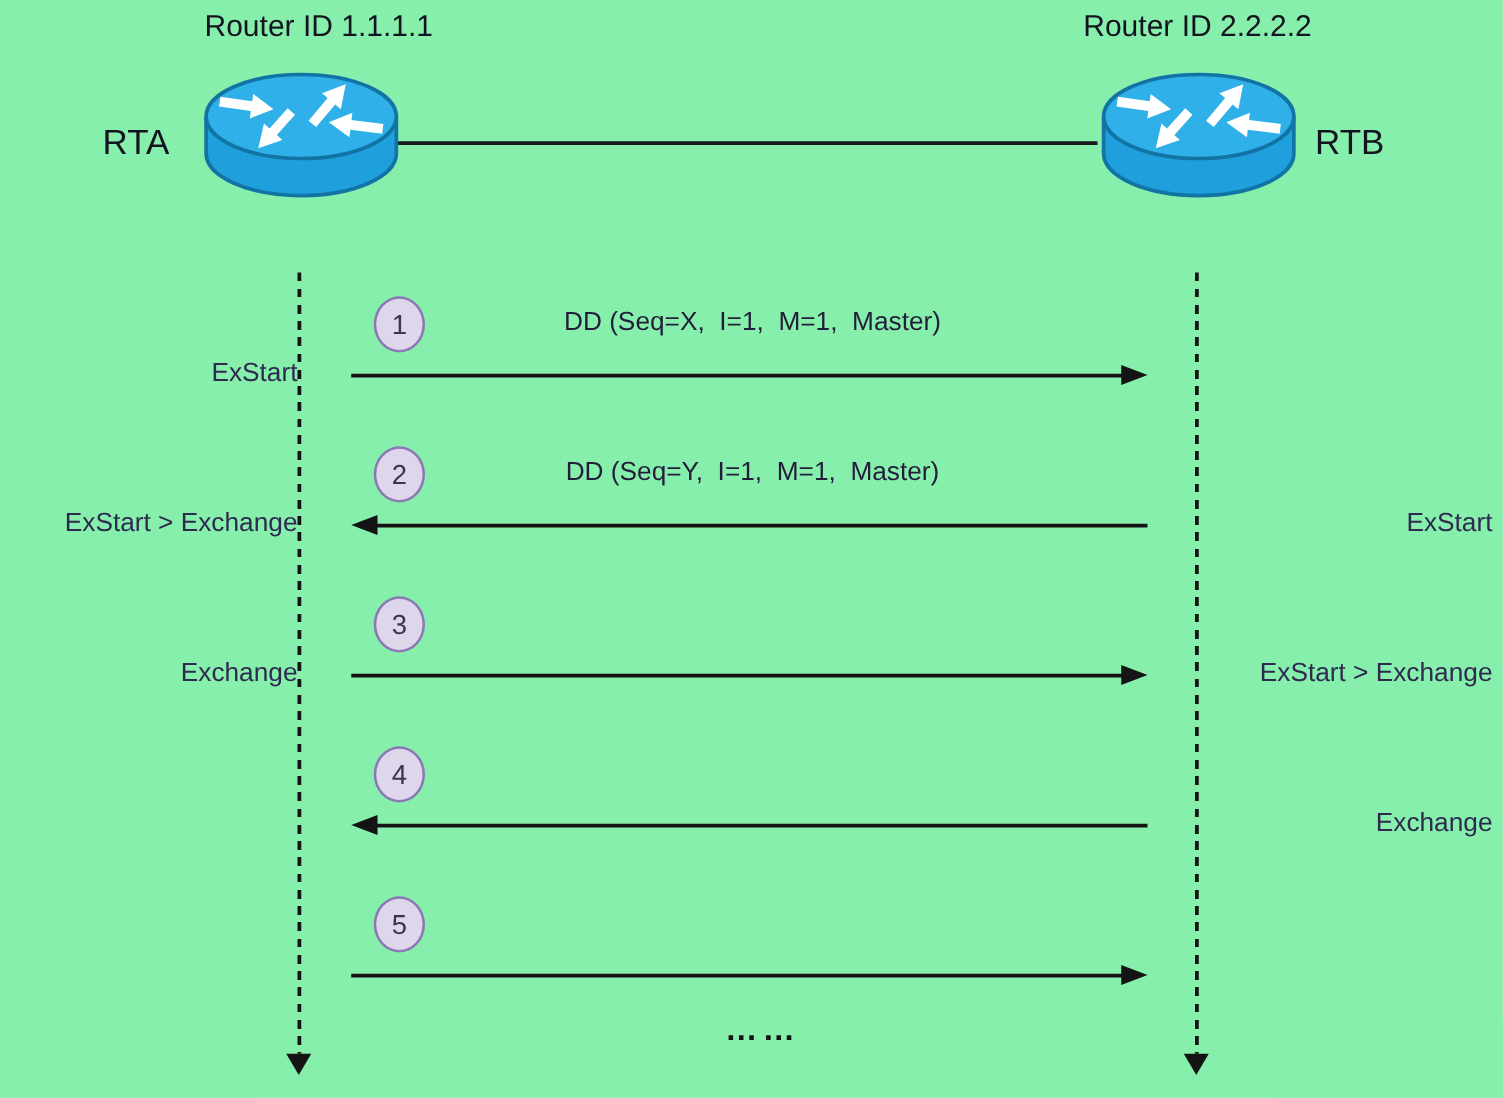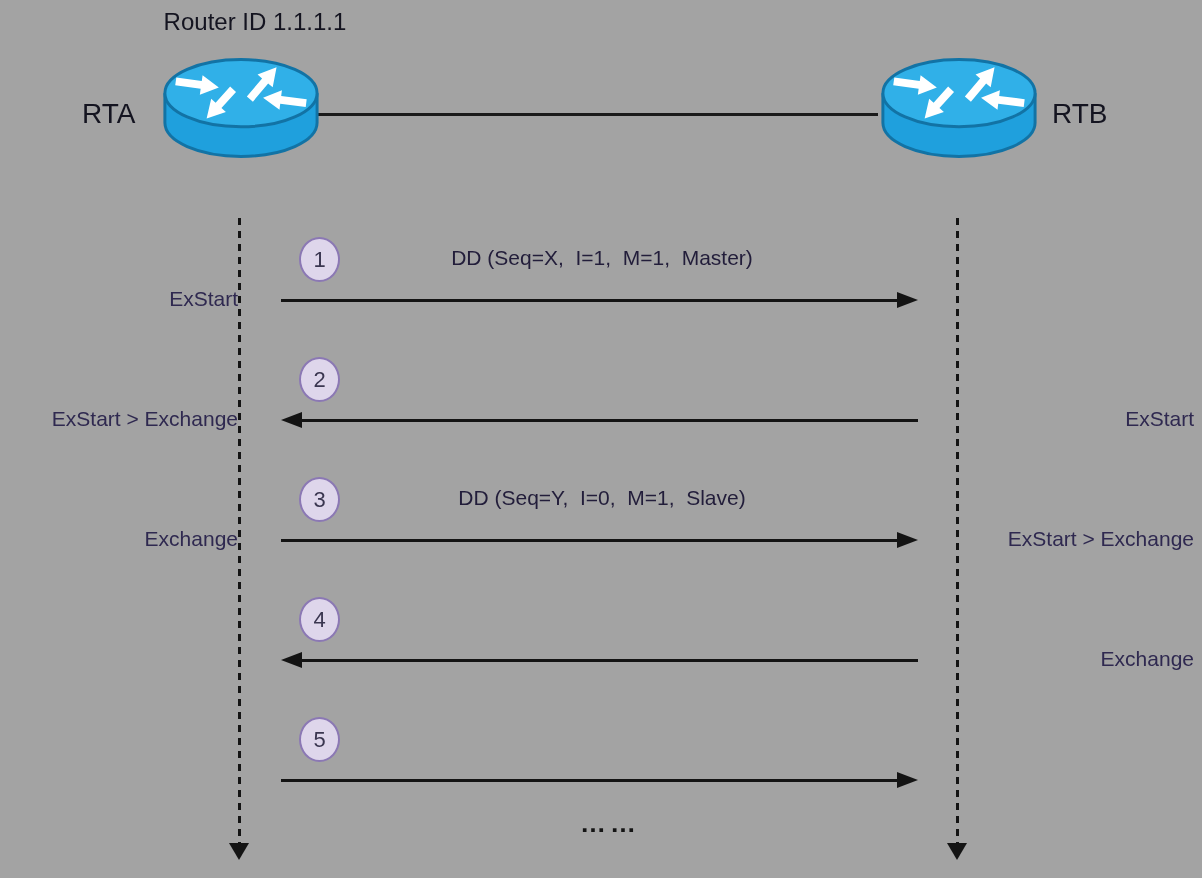--- a/index.html
+++ b/index.html
@@ -4,21 +4,21 @@
 <style>
   * { margin:0; padding:0; box-sizing:border-box; }
   html,body { width:100%; height:100%; }
   body {
     font-family: "Liberation Sans", "DejaVu Sans", sans-serif;
     background:#e9edf2;
   }
   .canvas {
     position:relative;
     width:1202px; height:878px;
-    background:#a3a3a3;
+    background:#86efac;
     overflow:hidden;
   }
   .abs { position:absolute; }
 
   
   .router-title {
     font-size:24px; color:#141420; text-align:center;
     width:260px;
   }
   .router-name {
@@ -109,20 +109,21 @@
   #lstate-1 { top:287px; } #lstate-2 { top:407px; } #lstate-3 { top:527px; }
   #rstate-1 { top:407px; } #rstate-2 { top:527px; } #rstate-3 { top:647px; }
   #ellipsis { left:460px; top:808px; }
 </style>
 </head>
 <body>
 
 <div class="canvas">
 
   <div class="abs router-title" id="title-left">Router ID 1.1.1.1</div>
+  <div class="abs router-title" id="title-right">Router ID 2.2.2.2</div>
 
   <div class="abs router-name" id="name-rta">RTA</div>
   <div class="abs router-name" id="name-rtb">RTB</div>
 
   <div class="abs conn-line" id="conn"></div>
 
   <svg class="abs" id="router-left" width="168" height="120" viewBox="0 0 170 118">
     <path d="M9,42 L9,72 A77,34 0 0 0 163,72 L163,42" fill="#1fa0dd" stroke="#1273a5" stroke-width="3"></path>
     <ellipse cx="86" cy="42" rx="77" ry="34" fill="#30b0e8" stroke="#1273a5" stroke-width="3"></ellipse>
     <g fill="#ffffff">
@@ -166,27 +167,27 @@
   <div class="abs lifeline-arrowhead" id="lifeline-right-head"></div>
 
   <div class="abs msg-badge badge-col" id="badge-1">1</div>
   <div class="abs msg-text text-col" id="text-1">DD (Seq=X,  I=1,  M=1,  Master)</div>
   <div class="abs msg-arrow arrow-col dir-right" id="arrow-1">
     <span class="shaft"></span>
     <span class="head"></span>
   </div>
 
   <div class="abs msg-badge badge-col" id="badge-2">2</div>
+  <div class="abs msg-text text-col" id="text-2">DD (Seq=Y,  I=1,  M=1,  Master)</div>
   <div class="abs msg-arrow arrow-col dir-left" id="arrow-2">
     <span class="shaft"></span>
     <span class="head"></span>
   </div>
 
   <div class="abs msg-badge badge-col" id="badge-3">3</div>
-  <div class="abs msg-text text-col" id="text-3">DD (Seq=Y,  I=0,  M=1,  Slave)</div>
   <div class="abs msg-arrow arrow-col dir-right" id="arrow-3">
     <span class="shaft"></span>
     <span class="head"></span>
   </div>
 
   <div class="abs msg-badge badge-col" id="badge-4">4</div>
   <div class="abs msg-arrow arrow-col dir-left" id="arrow-4">
     <span class="shaft"></span>
     <span class="head"></span>
   </div>

